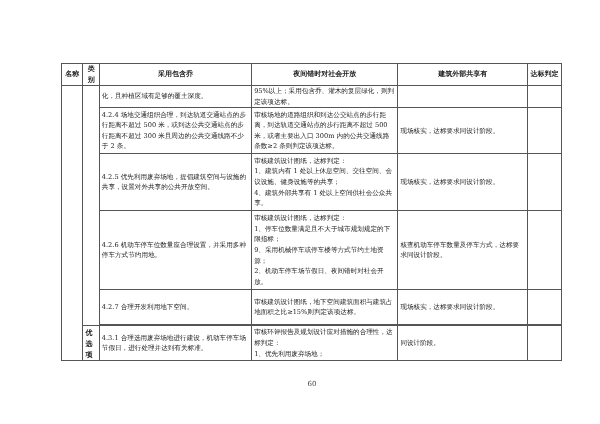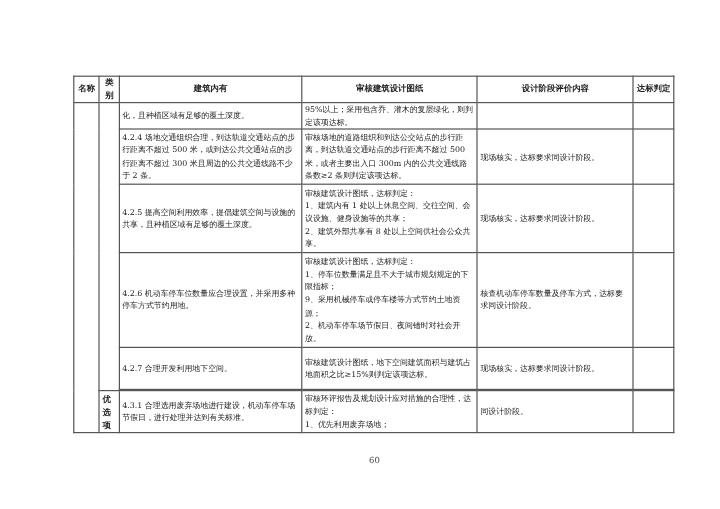--- a/index.html
+++ b/index.html
@@ -39,23 +39,23 @@
         <col class="c-cat">
         <col class="c-std">
         <col class="c-des">
         <col class="c-run">
         <col class="c-jud">
     </colgroup>
     <thead>
       <tr>
         <th>名称</th>
         <th>类别</th>
-        <th>建筑内有</th>
-        <th>审核建筑设计图纸</th>
-        <th>设计阶段评价内容</th>
+        <th>采用包含乔</th>
+        <th>夜间错时对社会开放</th>
+        <th>建筑外部共享有</th>
         <th>达标判定</th>
       </tr>
     </thead>
     <tbody>
 
       <tr style="height:22px">
         <td rowspan="7"></td>
         <td rowspan="6"></td>
         <td class="top">化，且种植区域有足够的覆土深度。</td>
         <td class="top">
@@ -68,25 +68,25 @@
       <tr style="height:46px">
         <td>4.2.4 场地交通组织合理，到达轨道交通站点的步行距离不超过 500 米，或到达公共交通站点的步行距离不超过 300 米且周边的公共交通线路不少于 2 条。</td>
         <td>
           <span class="line">审核场地的道路组织和到达公交站点的步行距离，到达轨道交通站点的步行距离不超过 500 米，或者主要出入口 300m 内的公共交通线路条数≥2 条则判定该项达标。</span>
         </td>
         <td>现场核实，达标要求同设计阶段。</td>
         <td></td>
       </tr>
 
       <tr style="height:57px">
-        <td>4.2.5 提高空间利用效率，提倡建筑空间与设施的共享，且种植区域有足够的覆土深度。</td>
+        <td>4.2.5 优先利用废弃场地，提倡建筑空间与设施的共享，设置对外共享的公共开放空间。</td>
         <td>
           <span class="line">审核建筑设计图纸，达标判定：</span>
           <span class="line">1、建筑内有 1 处以上休息空间、交往空间、会议设施、健身设施等的共享；</span>
-          <span class="line">2、建筑外部共享有 8 处以上空间供社会公众共享。</span>
+          <span class="line">4、建筑外部共享有 1 处以上空间供社会公众共享。</span>
         </td>
         <td>现场核实，达标要求同设计阶段。</td>
         <td></td>
       </tr>
 
       <tr style="height:79px">
         <td>4.2.6 机动车停车位数量应合理设置，并采用多种停车方式节约用地。</td>
         <td>
           <span class="line">审核建筑设计图纸，达标判定：</span>
           <span class="line">1、停车位数量满足且不大于城市规划规定的下限指标；</span>

